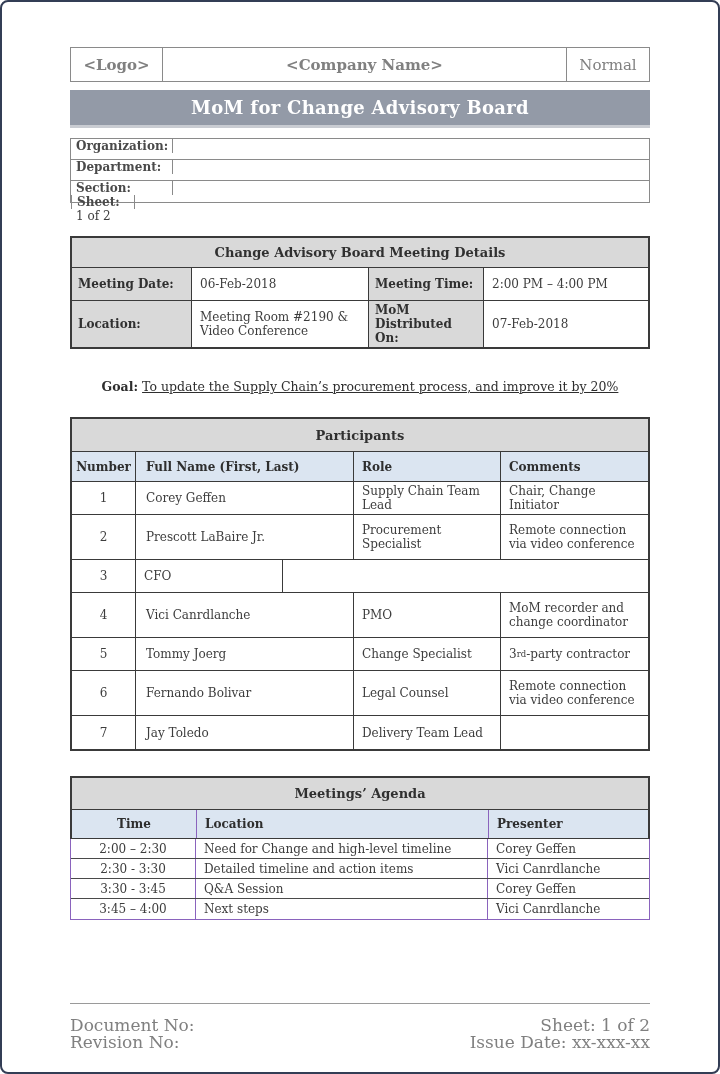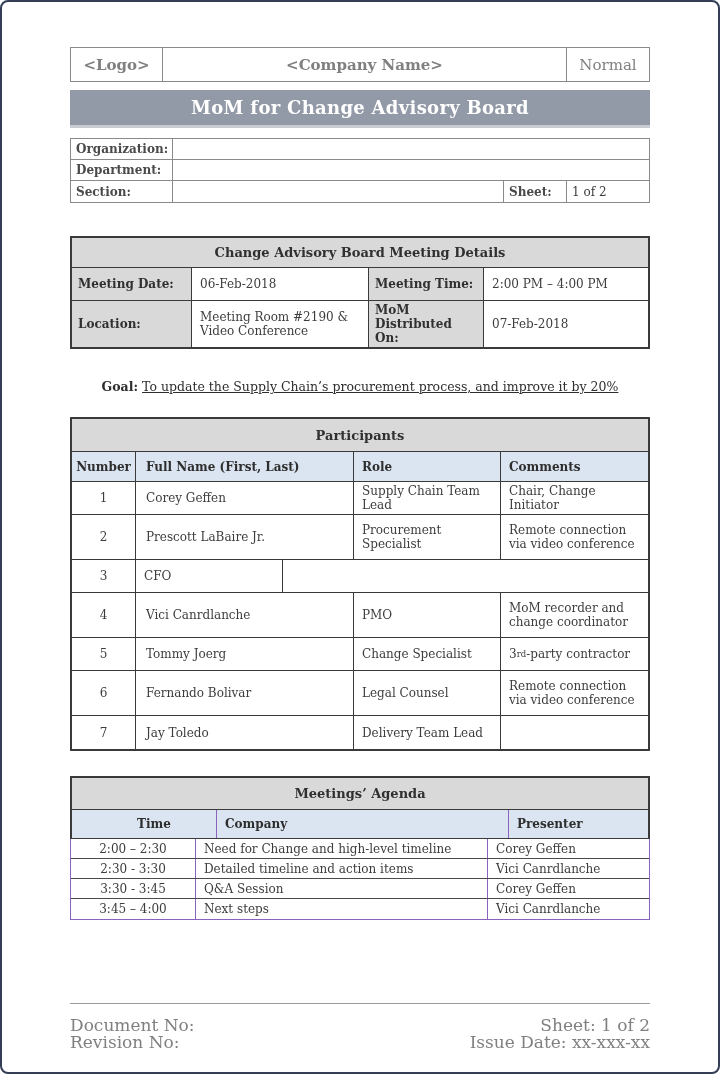--- a/index.html
+++ b/index.html
@@ -34,21 +34,21 @@
     background: #939aa7;
     color: #ffffff;
     font-size: 18px; font-weight: bold;
     display: flex; align-items: center; justify-content: center;
     letter-spacing: 0.3px;
     border-bottom: 3px solid #c9ccd2;
   }
 
   
   .info-table { margin-top: 10px; border: 1px solid #8a8a8a; font-size: 12px; }
-  .info-row { display: flex; height: 21px; border-bottom: 1px solid #8a8a8a; }
+  .info-row { display: flex; height: 21px; border-bottom: 1px solid #8a8a8a; flex-direction: column; }
   .info-row:last-child { border-bottom: none; }
   .info-label {
     width: 102px; border-right: 1px solid #8a8a8a;
     font-weight: bold; color: #4a4a4a;
     display: flex; align-items: center; padding-left: 5px;
   }
   .info-value { flex: 1; }
   .info-sheet-label {
     width: 64px; border-left: 1px solid #8a8a8a; border-right: 1px solid #8a8a8a;
     font-weight: bold; color: #4a4a4a; display: flex; align-items: center; padding-left: 5px;
@@ -95,21 +95,21 @@
   .p-c2 { width: 218px; display: flex; align-items: center; padding: 4px 10px; border-right: 1px solid #3a3a3a; }
   .p-c3 { width: 147px; display: flex; align-items: center; padding: 4px 8px; border-right: 1px solid #3a3a3a; }
   .p-c4 { flex: 1; display: flex; align-items: center; padding: 4px 8px; }
   .p-row-s { height: 33px; }
   .p-row-d { height: 45px; }
   .sup { vertical-align: super; font-size: 8.5px; line-height: 0; }
 
   
   .agenda { margin-top: 25px; }
   .agenda .sec-title { height: 32px; }
-  .a-head { display: flex; background: #dbe5f1; font-weight: bold; color: #2e2e2e; border-bottom: 1px solid #3a3a3a; height: 29px; padding-left: 20px; }
+  .a-head { display: flex; background: #dbe5f1; font-weight: bold; color: #2e2e2e; border-bottom: 1px solid #3a3a3a; height: 29px; }
   .a-body { border-left: 1px solid #8a63bd; border-right: 1px solid #8a63bd; border-bottom: 1px solid #8a63bd; margin: 0 -2px -2px -2px; background: #fff; }
   .a-row { display: flex; height: 20px; border-bottom: 1px solid #4a4a4a; }
   .a-row:last-child { border-bottom: none; }
   .a-c1 { width: 125px; display: flex; align-items: center; justify-content: center; border-right: 1px solid #8a63bd; }
   .a-c2 { width: 292px; display: flex; align-items: center; padding: 0 8px; border-right: 1px solid #8a63bd; }
   .a-c3 { flex: 1; display: flex; align-items: center; padding: 0 8px; }
   .a-head .a-c1 { border-right: 1px solid #8a63bd; }
   .a-head .a-c2 { border-right: 1px solid #8a63bd; }
 
   
@@ -222,21 +222,21 @@
         <div class="p-c2">Jay Toledo</div>
         <div class="p-c3">Delivery Team Lead</div>
         <div class="p-c4"></div>
       </div>
     </div>
 
     <div class="sec agenda">
       <div class="sec-title">Meetings’ Agenda</div>
       <div class="a-head">
         <div class="a-c1">Time</div>
-        <div class="a-c2">Company</div>
+        <div class="a-c2">Location</div>
         <div class="a-c3">Presenter</div>
       </div>
       <div class="a-body">
         <div class="a-row">
           <div class="a-c1">2:00 – 2:30</div>
           <div class="a-c2">Need for Change and high-level timeline</div>
           <div class="a-c3">Corey Geffen</div>
         </div>
         <div class="a-row">
           <div class="a-c1">2:30 - 3:30</div>

